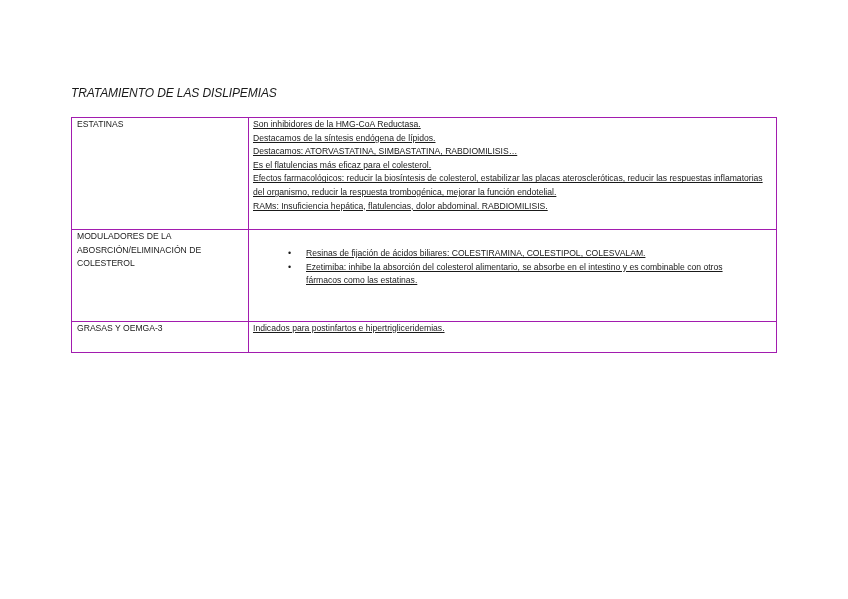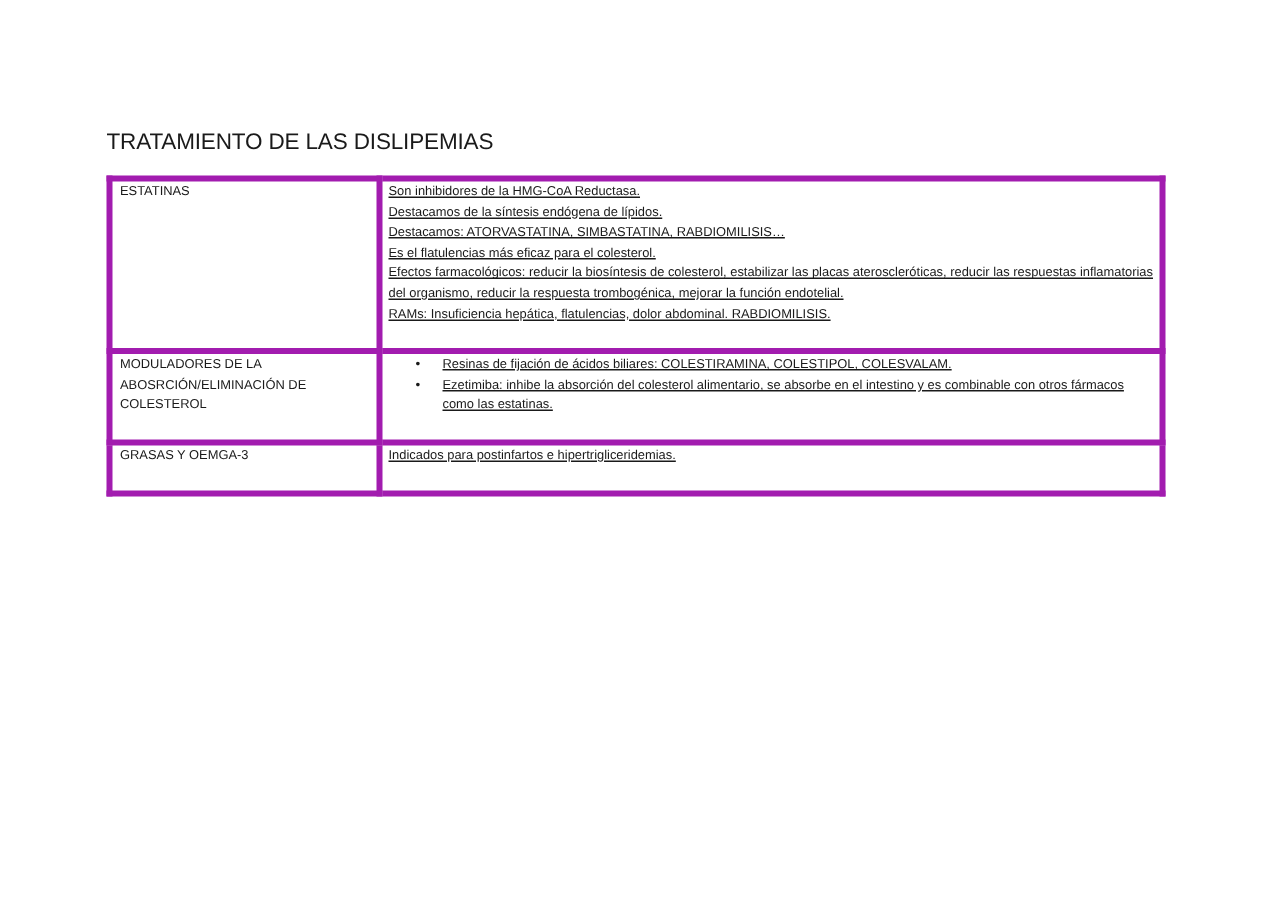--- a/index.html
+++ b/index.html
@@ -1,26 +1,26 @@
 <!DOCTYPE html>
 <html><head>
   <meta charset="utf-8">
   <style>
     html, body { margin: 0; padding: 0; background: #ffffff; }
     body { width: 848px; height: 599px; position: relative; overflow: hidden;
       font-family: "Liberation Sans", "DejaVu Sans", sans-serif; color: #1a1a1a; }
-    .page-title { position: absolute; left: 71px; top: 86px; font-size: 15px; letter-spacing: -0.1px; }
+    .page-title { position: absolute; left: 71px; top: 86px; font-size: 12px; letter-spacing: -0.1px; font-style: italic; }
     table.doc-table { position: absolute; left: 71px; top: 117px; width: 706px;
       border-collapse: collapse; font-size: 8.6px; line-height: 13.6px; }
-    .doc-table td { border: 4px solid #a21caf; vertical-align: top; padding: 0 4px 16px 5px; }
+    .doc-table td { border: 1px solid #a21caf; vertical-align: top; padding: 0 4px 16px 5px; }
     .doc-table td.cat { width: 167px; }
     .doc-table td.desc { padding-left: 4px; text-decoration: underline; }
     .line { display: block; white-space: nowrap; }
     .wrap { display: block; }
-    ul.bullets { margin: 0; padding: 0 0 0 36px; list-style: none; }
+    ul.bullets { margin: 17px; padding: 0 0 0 36px; list-style: none; }
     ul.bullets li { position: relative; }
     ul.bullets li::before { content: "\2022"; position: absolute; left: -18px; top: 0; font-size: 9px; }
   </style>
 </head>
 <body>
 
 <div class="page-title">TRATAMIENTO DE LAS DISLIPEMIAS</div>
 
 <table class="doc-table">
   <tbody>

